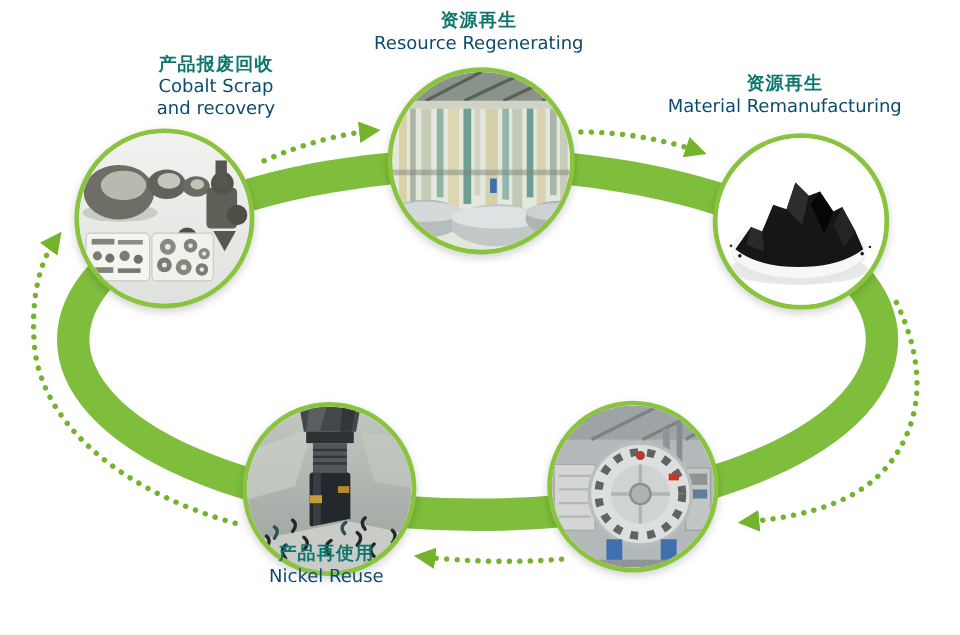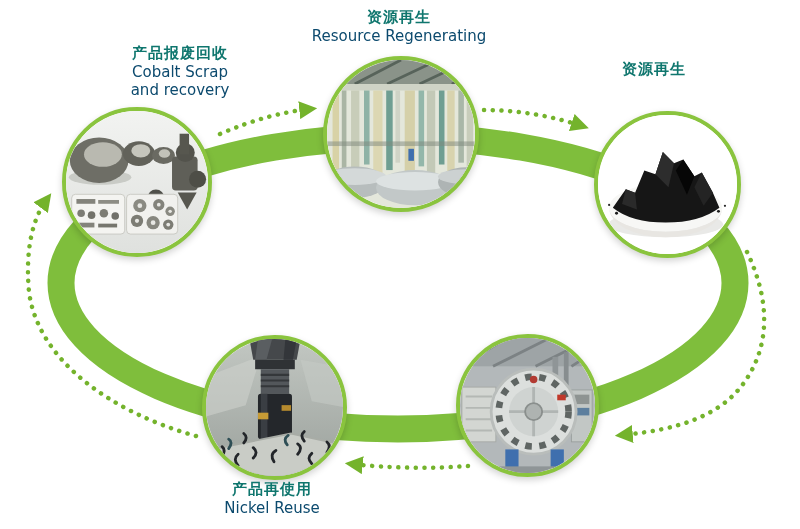--- a/index.html
+++ b/index.html
@@ -21,21 +21,21 @@
   .node--cnc     { left:202px; top:335px; width:137px; height:137px; }
   .node--furnace { left:456px; top:334px; width:135px; height:135px; }
 
   
   .stage-label { position:absolute; transform:translateX(-50%); text-align:center; white-space:nowrap; }
   .stage-label .zh { font-size:15px; font-weight:bold; color:#0f766e; letter-spacing:1px; }
   .stage-label .en { font-size:15px; color:#0c4a6e; line-height:1.22; }
   .label--scrap    { left:148px; top:44px;margin-left:32px; }
   .label--resource { left:399px; top:8px;  }
   .label--material { left:654px; top:60px; }
-  .label--reuse    { left:272px; top:480px;}
+  .label--reuse    { left:272px; top:452px;}
   .label--reman    { left:537px; top:478px;}
 
   
   .title { position:absolute; left:400px; top:222px; transform:translateX(-50%); width:640px; text-align:center; }
   .title .zh { font-size:33px; font-weight:bold; color:#4b4b4b; letter-spacing:3px; }
   .title .en { font-size:20px; font-weight:bold; color:#4f4f4f; line-height:1.28; margin-top:7px; }
 </style>
 </head>
 <body>
 
@@ -229,20 +229,21 @@
     <div class="en">and recovery</div>
   </div>
 
   <div class="stage-label label--resource">
     <div class="zh">资源再生</div>
     <div class="en">Resource Regenerating</div>
   </div>
 
   <div class="stage-label label--material">
     <div class="zh">资源再生</div>
+    <div class="en">Material Remanufacturing</div>
   </div>
 
 
   <div class="stage-label label--reuse">
     <div class="zh">产品再使用</div>
     <div class="en">Nickel Reuse</div>
   </div>
 
 
 </div>

